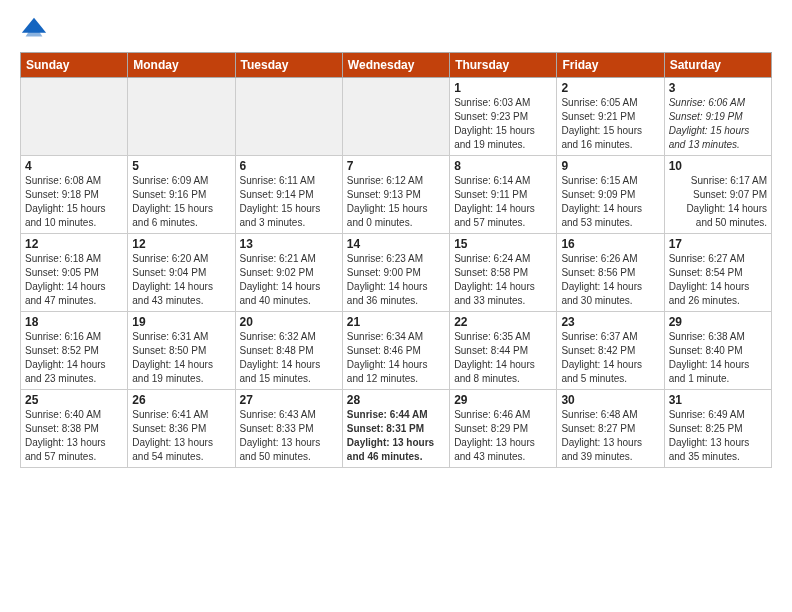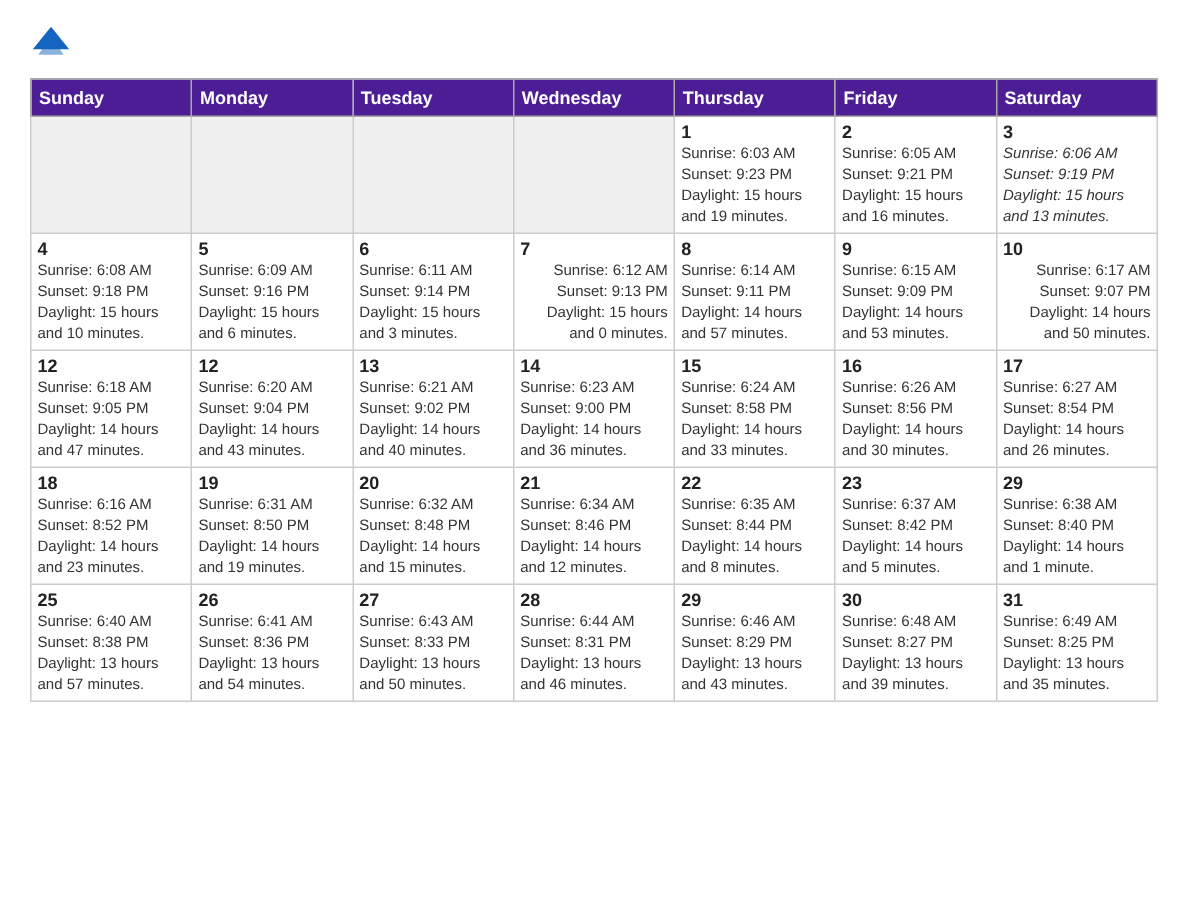--- a/index.html
+++ b/index.html
@@ -49,21 +49,21 @@
       font-size: 15px;
       color: #444;
       margin-top: 2px;
     }
     table {
       width: 100%;
       border-collapse: collapse;
       table-layout: fixed;
     }
     th {
-      background: #4c1d95;
+      background: #c2410c;
       color: #fff;
       font-size: 12px;
       font-weight: bold;
       text-align: left;
       padding: 5px 5px;
       border: 1px solid #aaa;
     }
     td {
       border: 1px solid #ccc;
       vertical-align: top;
@@ -166,21 +166,21 @@
           </td>
           <td>
             <span class="day-num">6</span>
             <div class="day-info" style="white-space: pre-line;">Sunrise: 6:11 AM
 Sunset: 9:14 PM
 Daylight: 15 hours
 and 3 minutes.</div>
           </td>
           <td>
             <span class="day-num">7</span>
-            <div class="day-info" style="white-space: pre-line; text-align: right;">Sunrise: 6:12 AM
+            <div class="day-info" style="white-space: pre-line;">Sunrise: 6:12 AM
 Sunset: 9:13 PM
 Daylight: 15 hours
 and 0 minutes.</div>
           </td>
           <td>
             <span class="day-num">8</span>
             <div class="day-info" style="white-space: pre-line;">Sunrise: 6:14 AM
 Sunset: 9:11 PM
 Daylight: 14 hours
 and 57 minutes.</div>
@@ -319,21 +319,21 @@
           </td>
           <td>
             <span class="day-num">27</span>
             <div class="day-info" style="white-space: pre-line;">Sunrise: 6:43 AM
 Sunset: 8:33 PM
 Daylight: 13 hours
 and 50 minutes.</div>
           </td>
           <td>
             <span class="day-num">28</span>
-            <div class="day-info" style="white-space: pre-line;">Sunrise: 6:44 AM
+            <div class="day-info" style="white-space: pre-line; font-weight: bold;">Sunrise: 6:44 AM
 Sunset: 8:31 PM
 Daylight: 13 hours
 and 46 minutes.</div>
           </td>
           <td>
             <span class="day-num">29</span>
             <div class="day-info" style="white-space: pre-line;">Sunrise: 6:46 AM
 Sunset: 8:29 PM
 Daylight: 13 hours
 and 43 minutes.</div>

